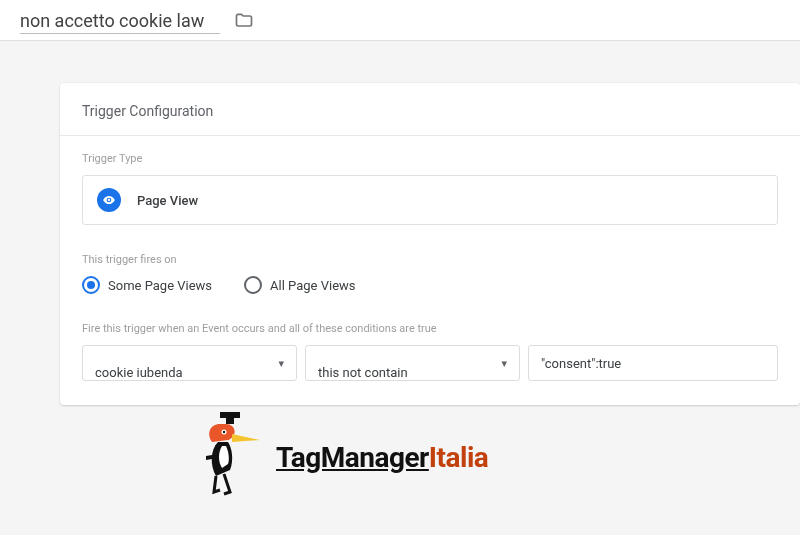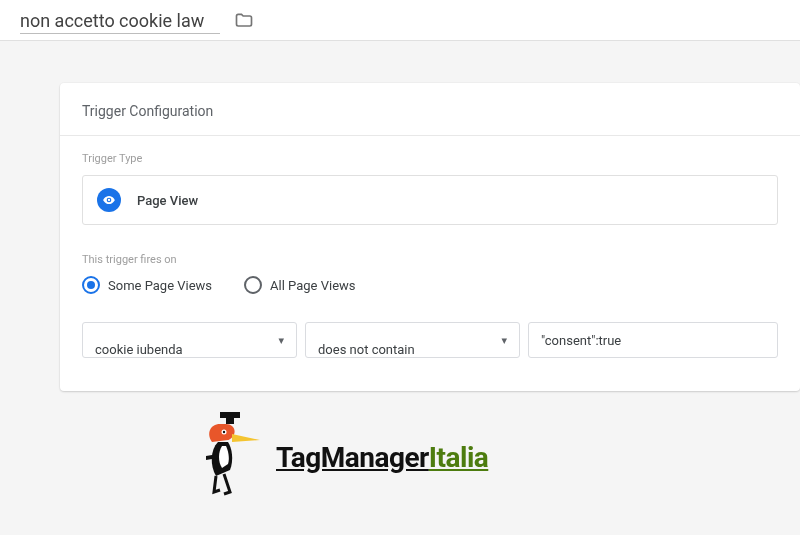--- a/index.html
+++ b/index.html
@@ -113,21 +113,21 @@
     .brand {
       position: absolute;
       left: 200px;
       top: 410px;
       display: flex;
       align-items: center;
       gap: 6px;
     }
     .brand-text { font-size: 28px; font-weight: 700; letter-spacing: -0.5px; }
     .brand-black { color: #111; text-decoration: underline; }
-    .brand-orange { color: #4d7c0f; text-decoration: underline; }
+    .brand-orange { color: #c2410c; }
   </style>
 </head>
 <body>
 
 <div class="header">
   <div class="trigger-name">non accetto cookie law</div>
   <span class="folder-icon">
     <svg width="20" height="20" viewBox="0 0 24 24" fill="none" stroke="#757575" stroke-width="2">
         <path d="M3 6a2 2 0 0 1 2-2h4l2 2h8a2 2 0 0 1 2 2v8a2 2 0 0 1-2 2H5a2 2 0 0 1-2-2V6z"></path>
       </svg>
@@ -153,26 +153,27 @@
         <div class="radio">
           <span class="radio-btn selected"></span>
           <span>Some Page Views</span>
         </div>
         <div class="radio">
           <span class="radio-btn"></span>
           <span>All Page Views</span>
         </div>
       </div>
 
+      <div class="section-label">Fire this trigger when an Event occurs and all of these conditions are true</div>
       <div class="conditions-row">
         <div class="select-box">
           <span>cookie iubenda</span>
         </div>
         <div class="select-box">
-          <span>does not contain</span>
+          <span>this not contain</span>
         </div>
         <div class="input-box">
           <span>"consent":true</span>
         </div>
       </div>
     </div>
   </div>
 </div>
 
 <div class="brand">

